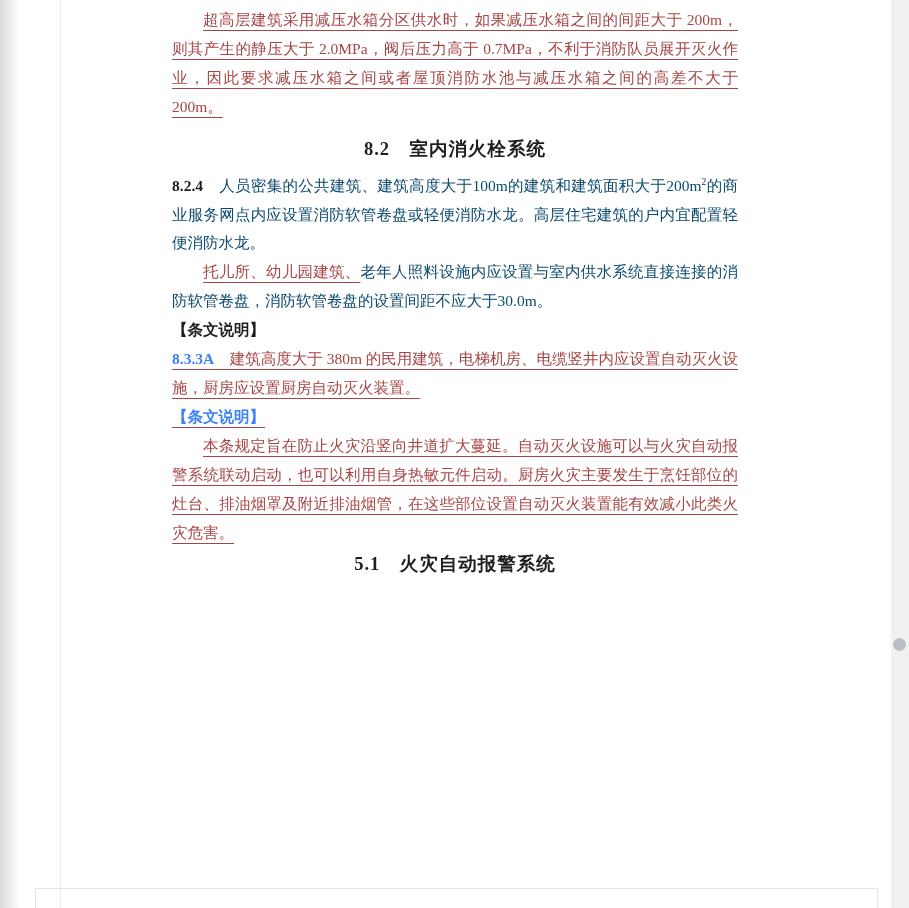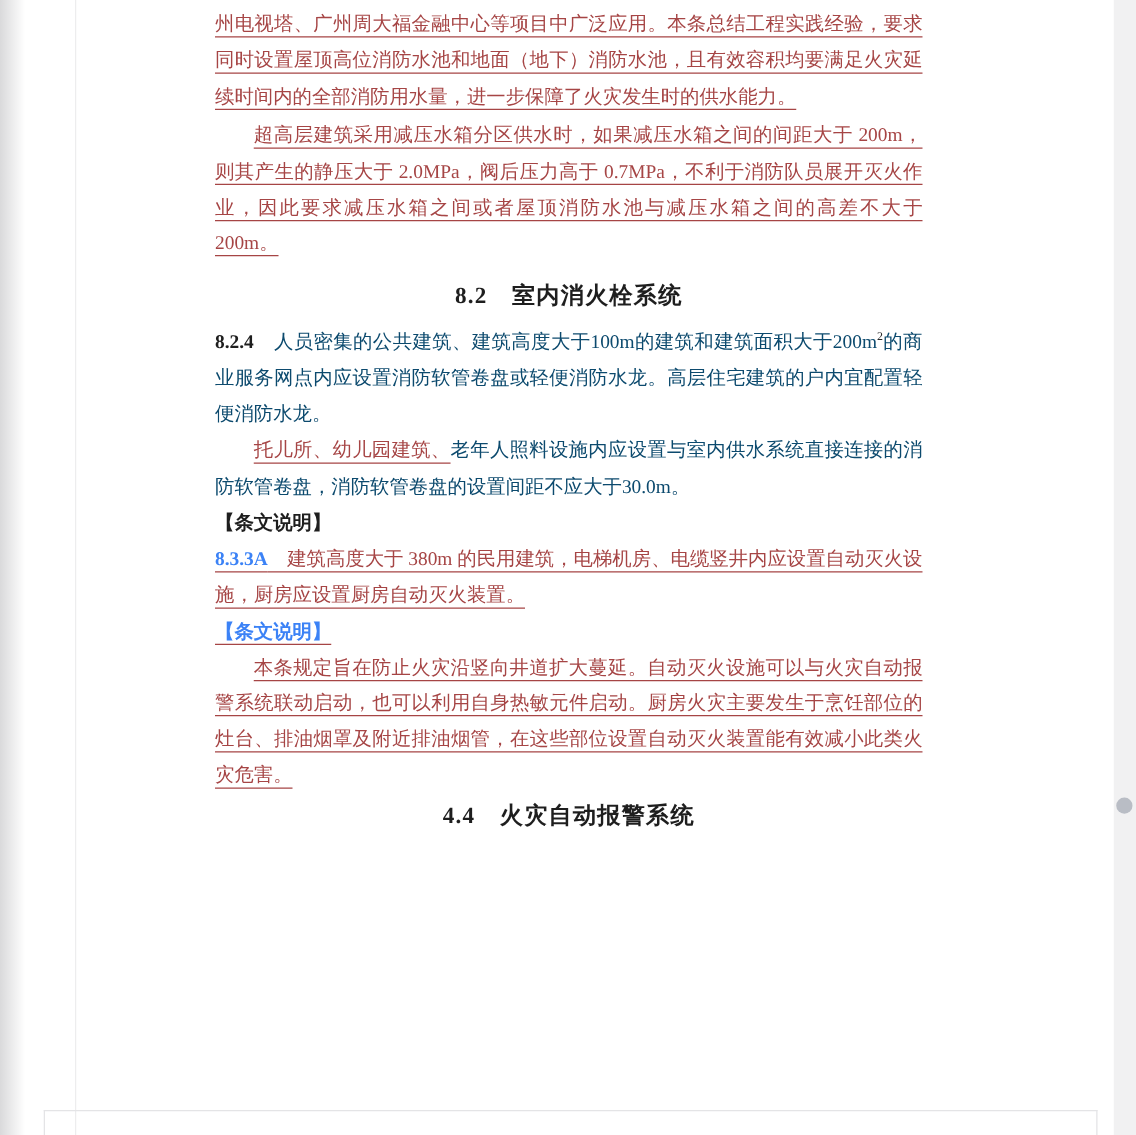--- a/index.html
+++ b/index.html
@@ -53,30 +53,29 @@
   .sup-k{color:#262626;}
 </style>
 </head>
 <body>
 
 <div class="left-shade"></div>
 <div class="page-edge"></div>
 
 <main>
   <div id="doc">
-      <div class="para" style="margin-top: 2px;"><span class="r">州电视塔、广州周大福金融中心等项目中广泛应用。本条总结工程实践经验，要求同时设置屋顶高位消防水池和地面（地下）消防水池，且有效容积均要满足火灾延续时间内的全部消防用水量，进一步保障了火灾发生时的供水能力。</span></div>
       <div class="para indent" style="margin-top: 2px;"><span class="r">超高层建筑采用减压水箱分区供水时，如果减压水箱之间的间距大于 200m，则其产生的静压大于 2.0MPa，阀后压力高于 0.7MPa，不利于消防队员展开灭火作业，因此要求减压水箱之间或者屋顶消防水池与减压水箱之间的高差不大于 200m。</span></div>
       <div class="heading" style="margin-top: 12px;"><span class="kb">8.2　室内消火栓系统</span></div>
       <div class="para" style="margin-top: 8px;"><span class="kb">8.2.4</span><span class="k">　人员密集的公共建筑、建筑高度大于100m的建筑和建筑面积大于200m</span><sup class="sup-k">2</sup><span class="k">的商业服务网点内应设置消防软管卷盘或轻便消防水龙。高层住宅建筑的户内宜配置轻便消防水龙。</span></div>
       <div class="para indent"><span class="r">托儿所、幼儿园建筑、</span><span class="k">老年人照料设施内应设置与室内供水系统直接连接的消防软管卷盘，消防软管卷盘的设置间距不应大于30.0m。</span></div>
       <div class="para"><span class="kb">【条文说明】</span></div>
       <div class="para"><span class="rb">8.3.3A</span><span class="r">　建筑高度大于 380m 的民用建筑，电梯机房、电缆竖井内应设置自动灭火设施，厨房应设置厨房自动灭火装置。</span></div>
       <div class="para"><span class="rb">【条文说明】</span></div>
       <div class="para indent"><span class="r">本条规定旨在防止火灾沿竖向井道扩大蔓延。自动灭火设施可以与火灾自动报警系统联动启动，也可以利用自身热敏元件启动。厨房火灾主要发生于烹饪部位的灶台、排油烟罩及附近排油烟管，在这些部位设置自动灭火装置能有效减小此类火灾危害。</span></div>
-      <div class="heading" style="margin-top: 2px;"><span class="kb">4.4　火灾自动报警系统</span></div>
+      <div class="heading" style="margin-top: 2px;"><span class="kb">5.1　火灾自动报警系统</span></div>
       <div class="para indent"></div>
     </div>
 </main>
 
 <div class="bottom-hline"></div>
 <div class="bottom-vline-l"></div>
 <div class="bottom-vline-r"></div>
 
 <div class="scrollbar">
   <div class="scroll-dot"></div>

